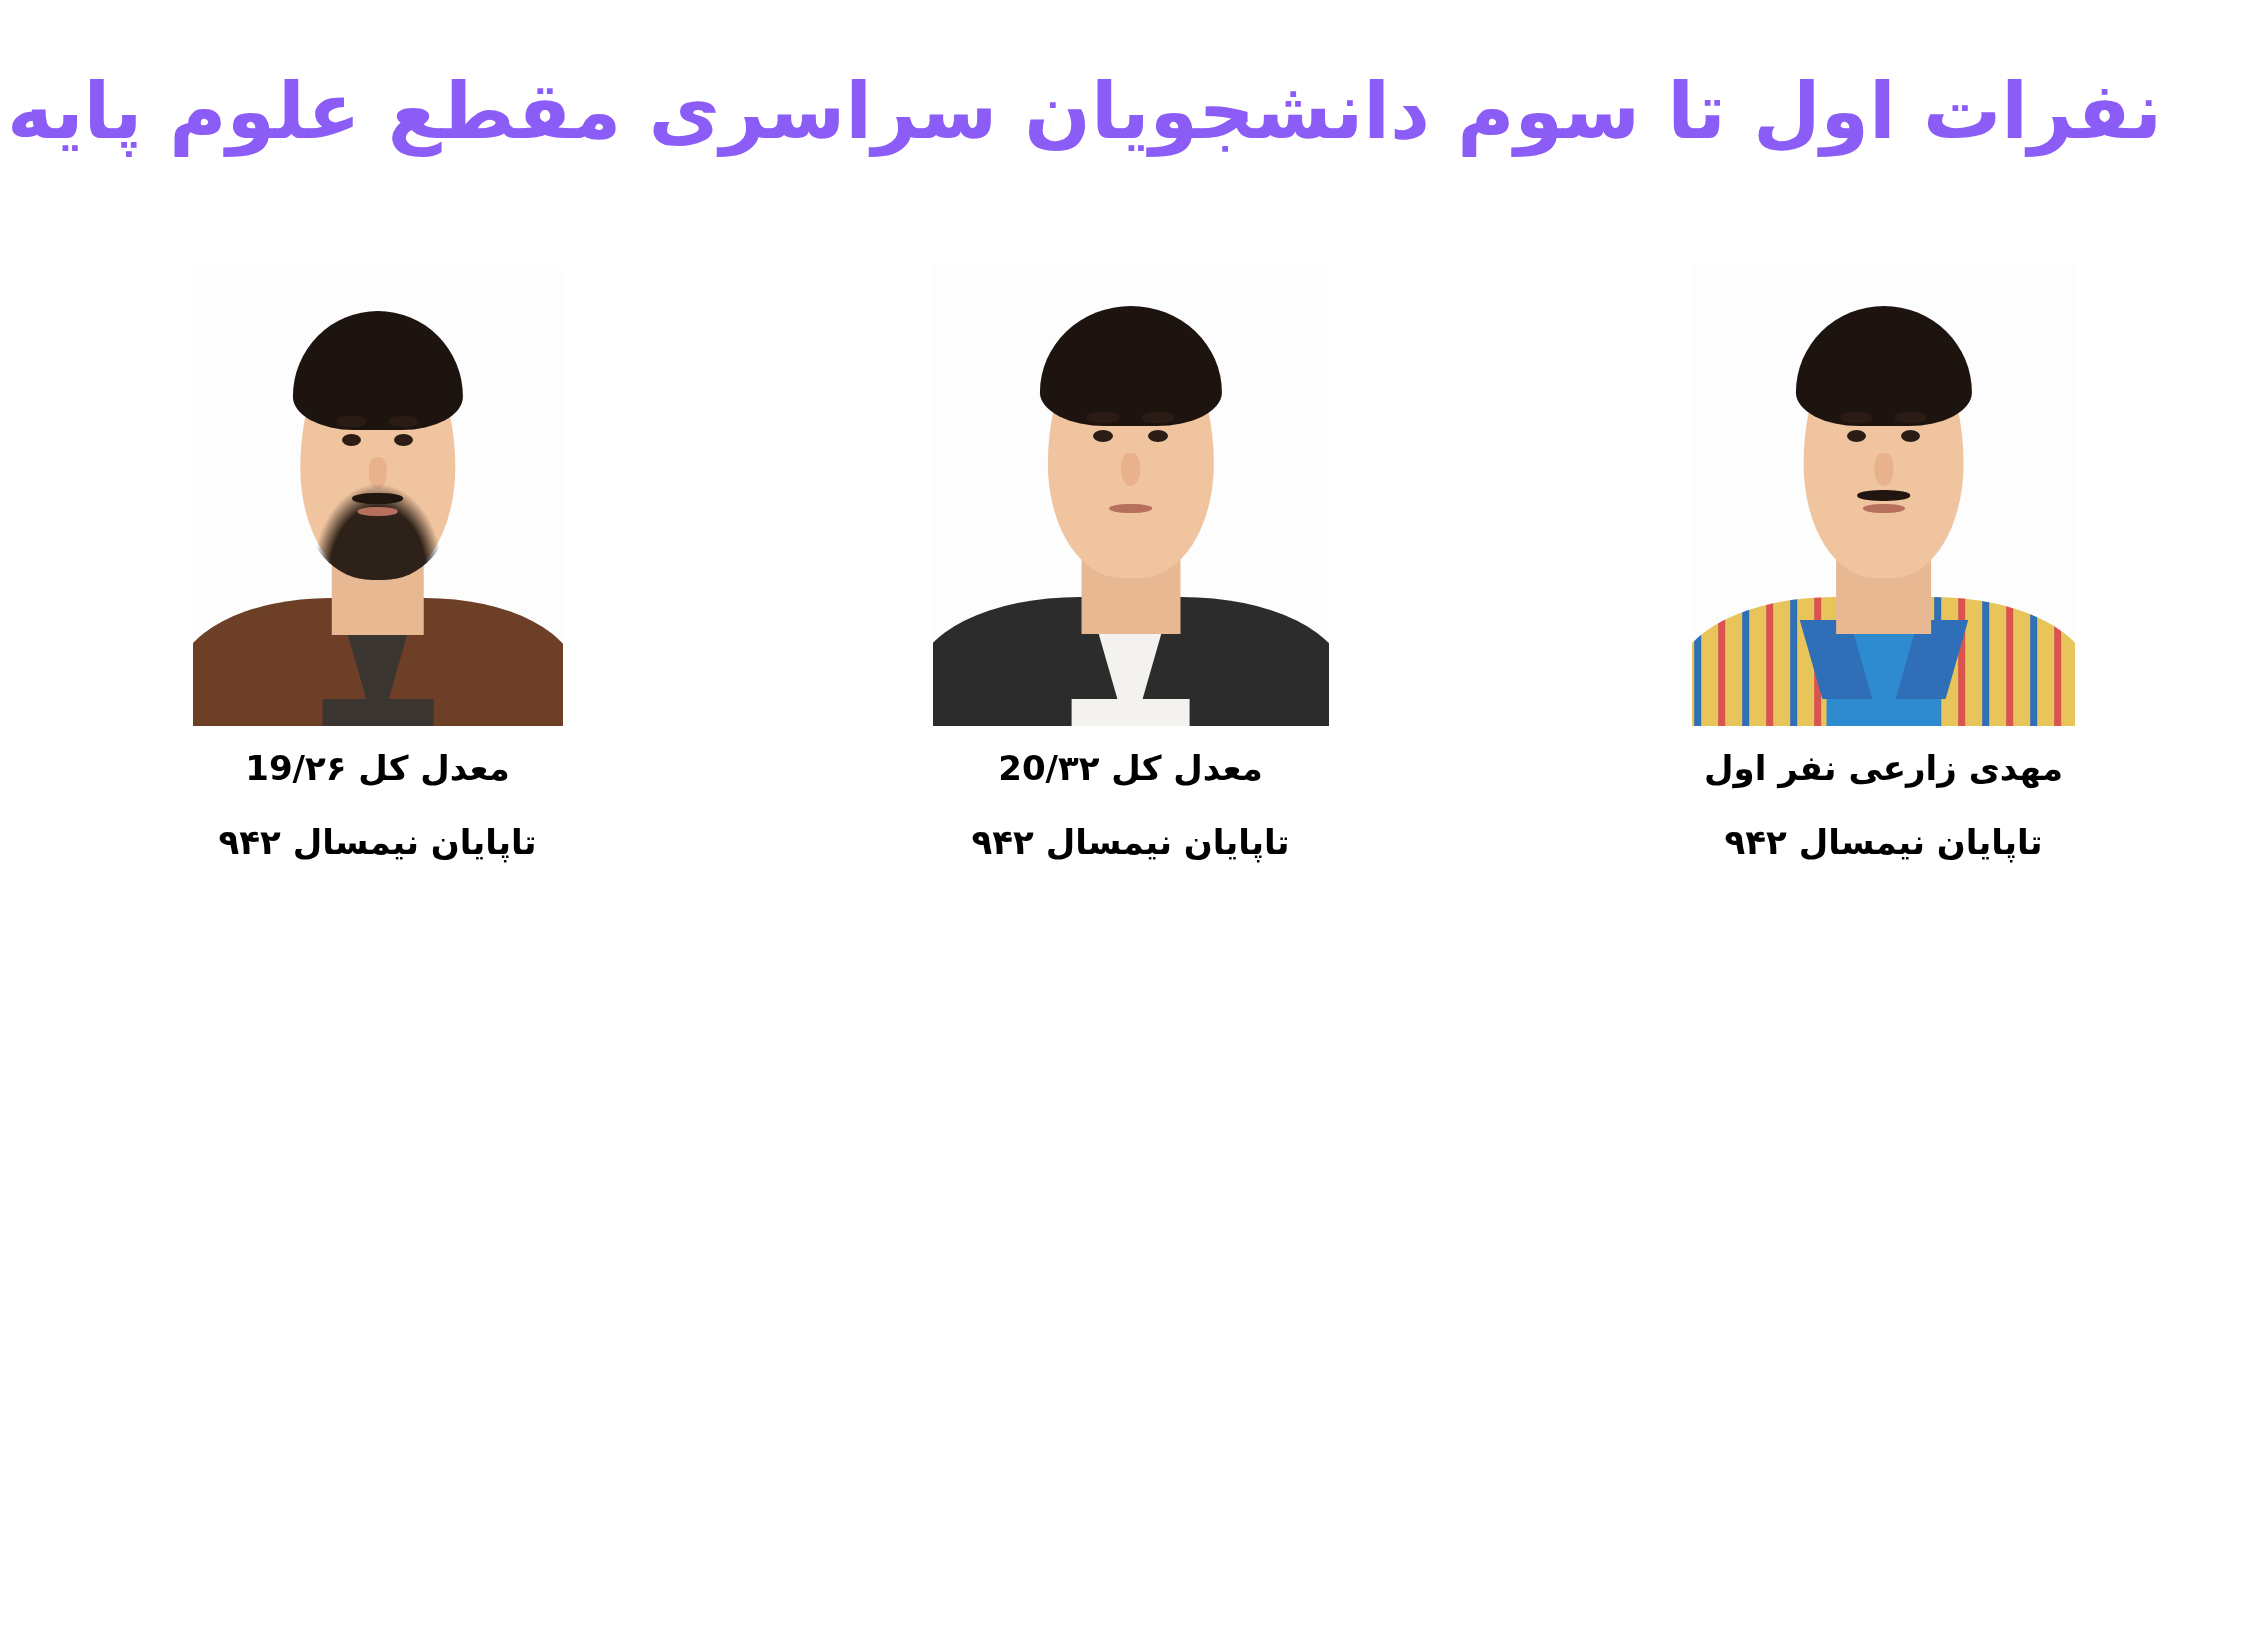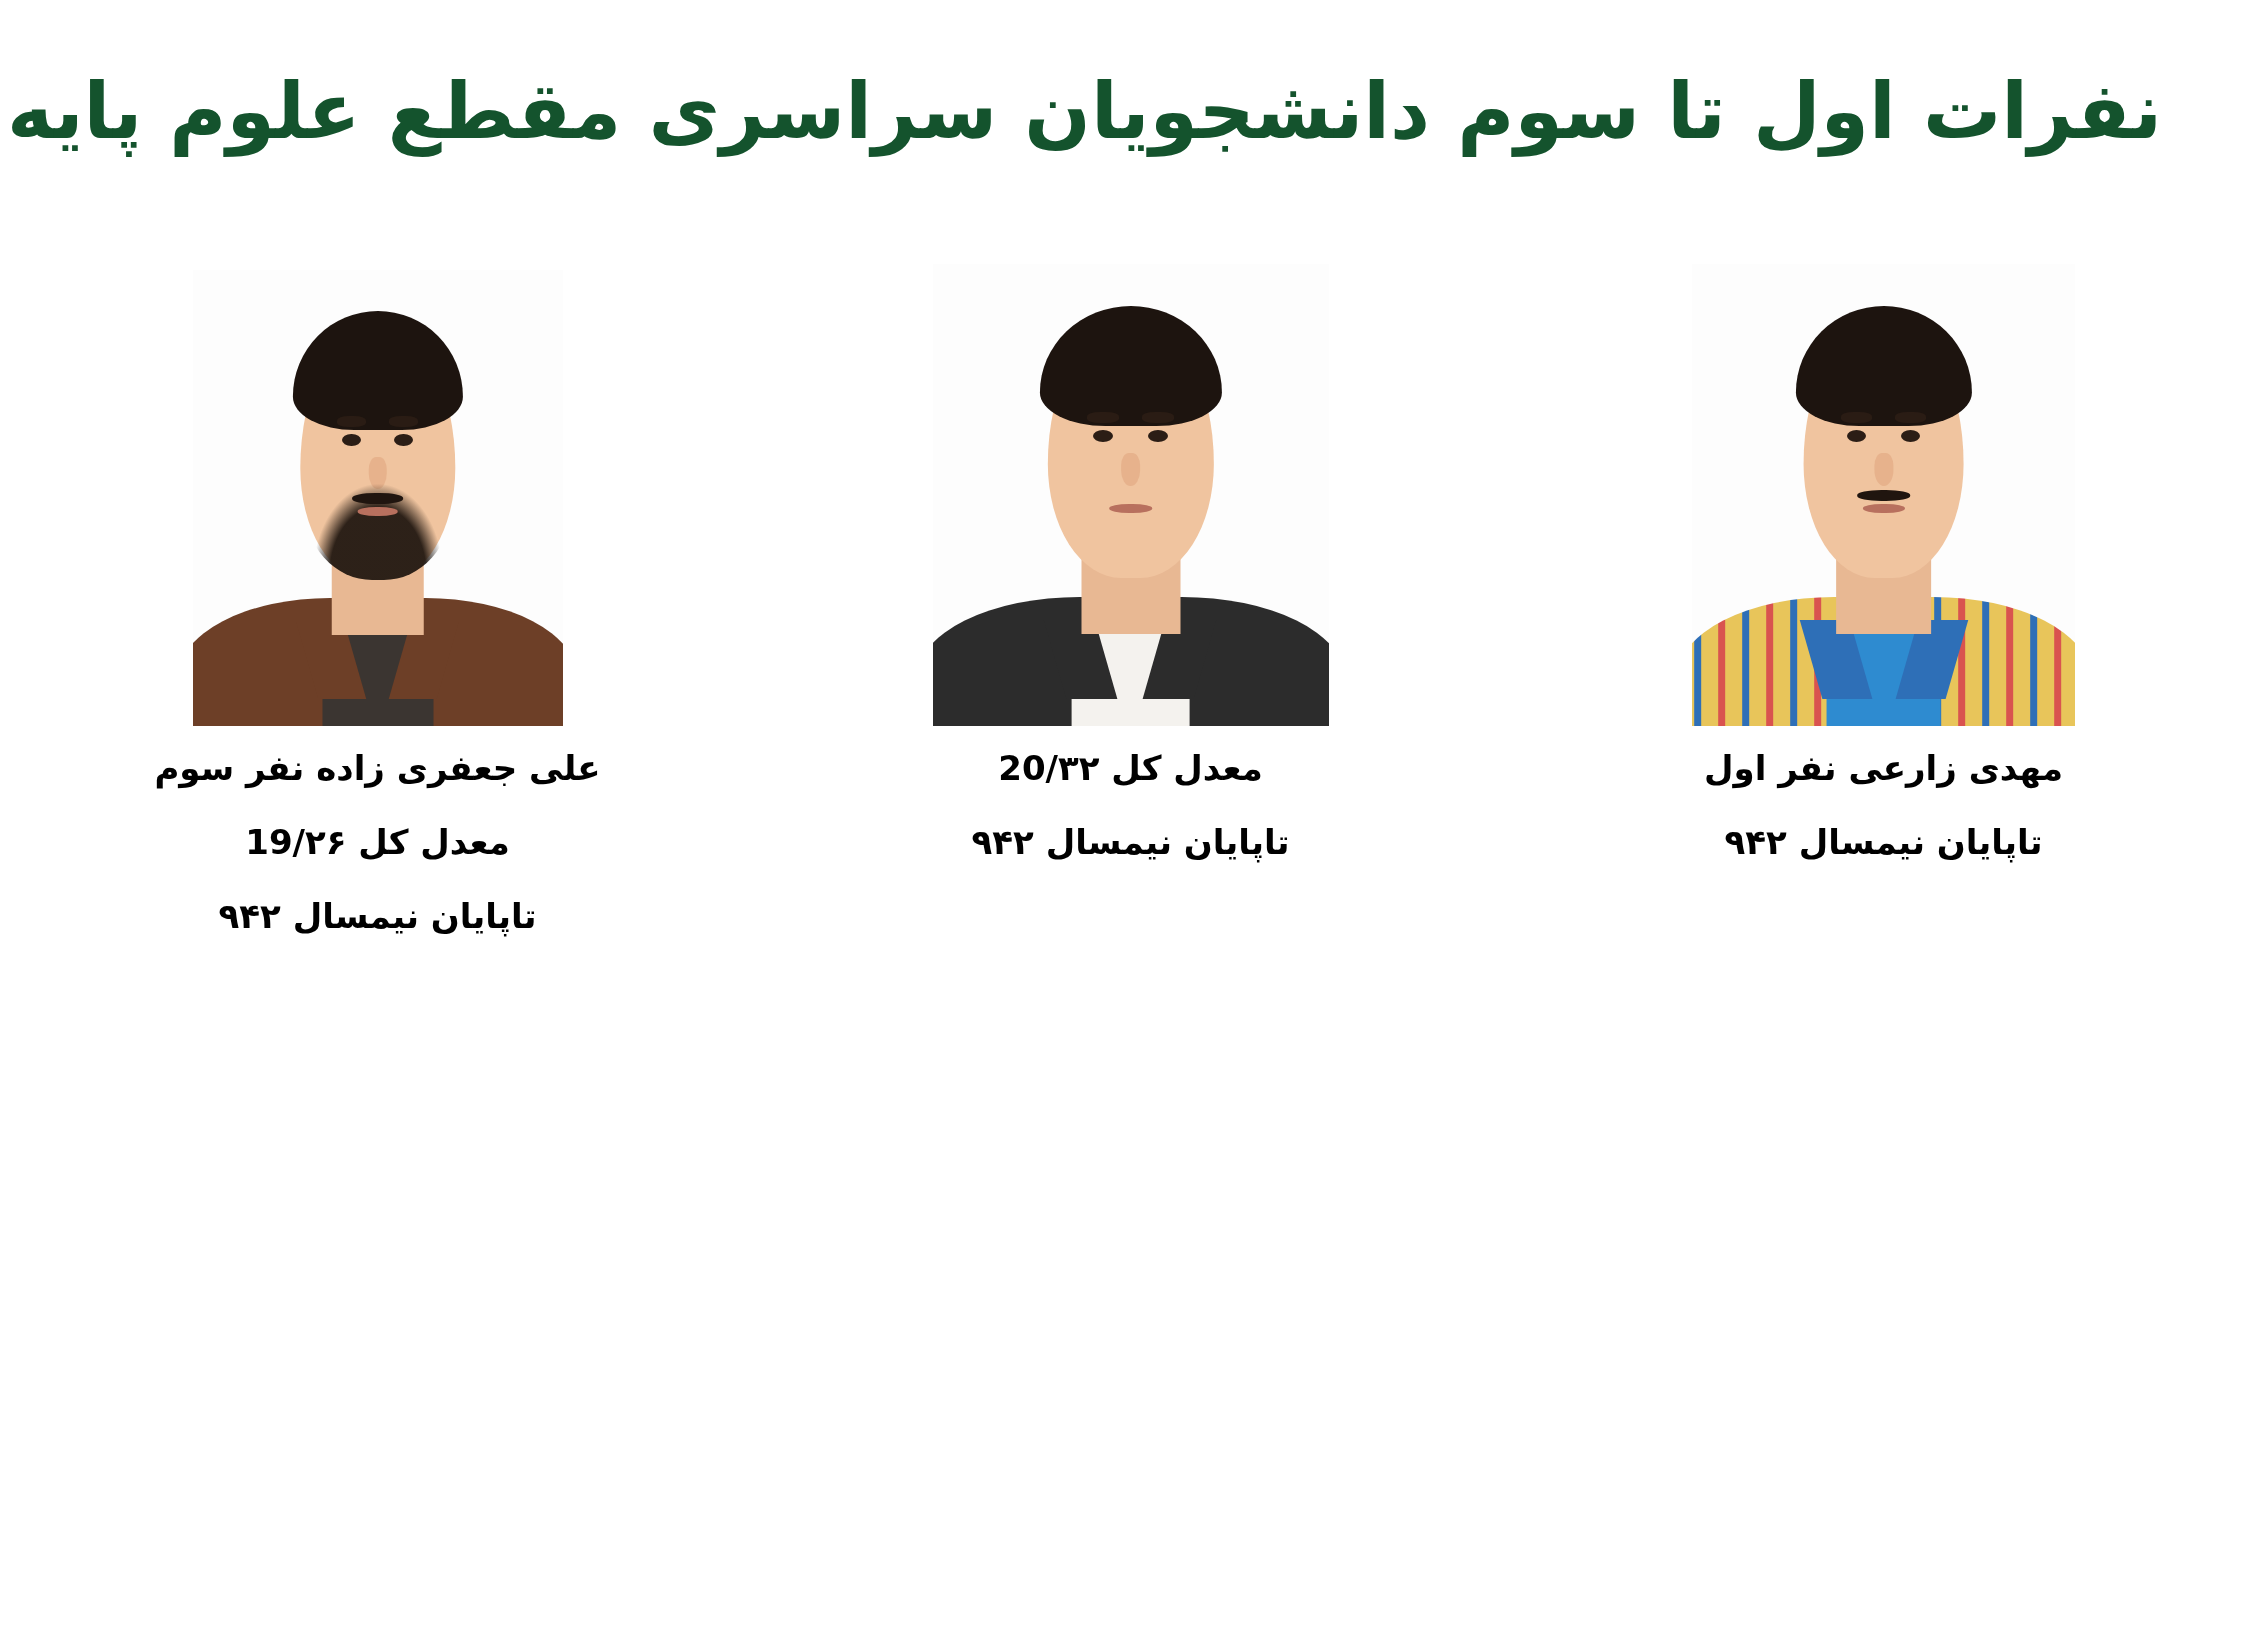--- a/index.html
+++ b/index.html
@@ -23,21 +23,21 @@
 
   .title {
     position: absolute;
     top: 63px;
     right: 99px;
     left: 99px;
     text-align: left;
     font-size: 78px;
     font-weight: bold;
     line-height: 1.25;
-    color: #14532d;
+    color: #8b5cf6;
     direction: rtl;
     white-space: nowrap;
     letter-spacing: 0px;
   }
 
   .cards {
     position: absolute;
     top: 264px;
     left: 0;
     right: 0;
@@ -313,21 +313,20 @@
             <div class="p-eye-l"></div>
             <div class="p-eye-r"></div>
             <div class="p-nose"></div>
             <div class="p-beard"></div>
             <div class="p-mustache"></div>
             <div class="p-mouth"></div>
           </div>
         </div>
       </div>
       <div class="caption">
-        <div class="line">علی جعفری زاده نفر سوم</div>
         <div class="line">معدل کل 19/۲۶</div>
         <div class="line">تاپایان نیمسال ۹۴۲</div>
       </div>
     </div>
 
   </div>
 </div>
 
 
 </body></html>

